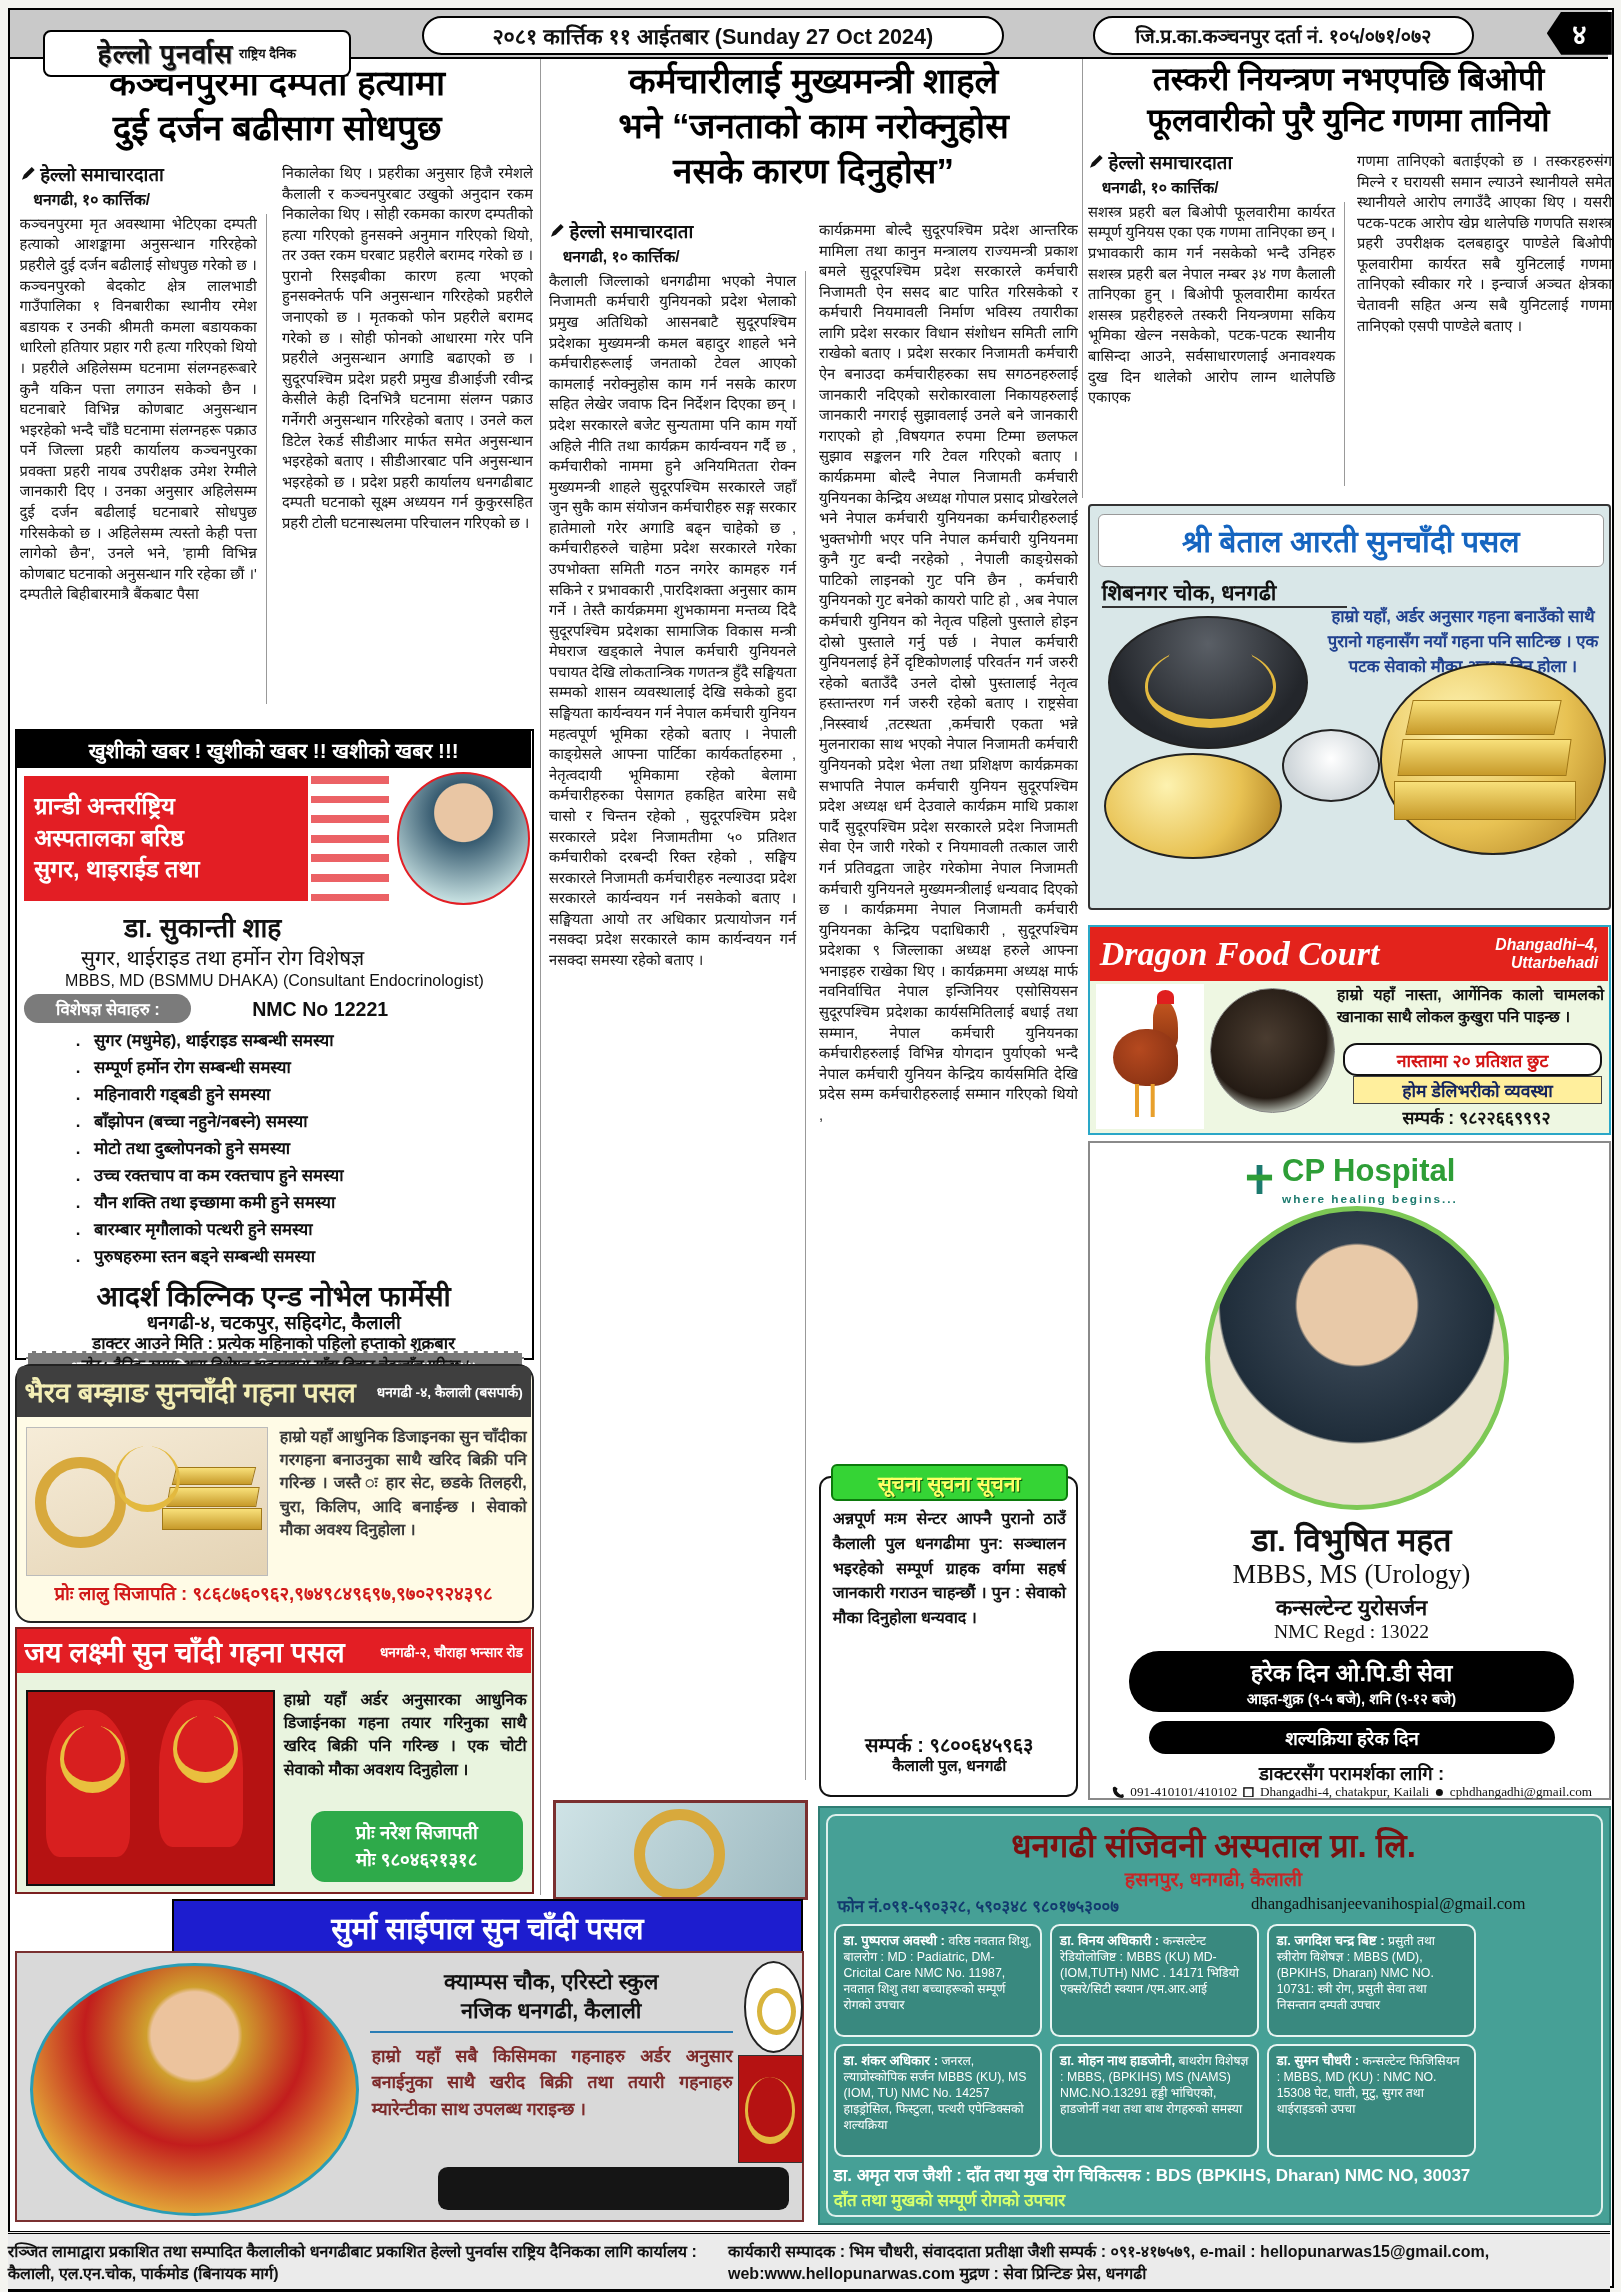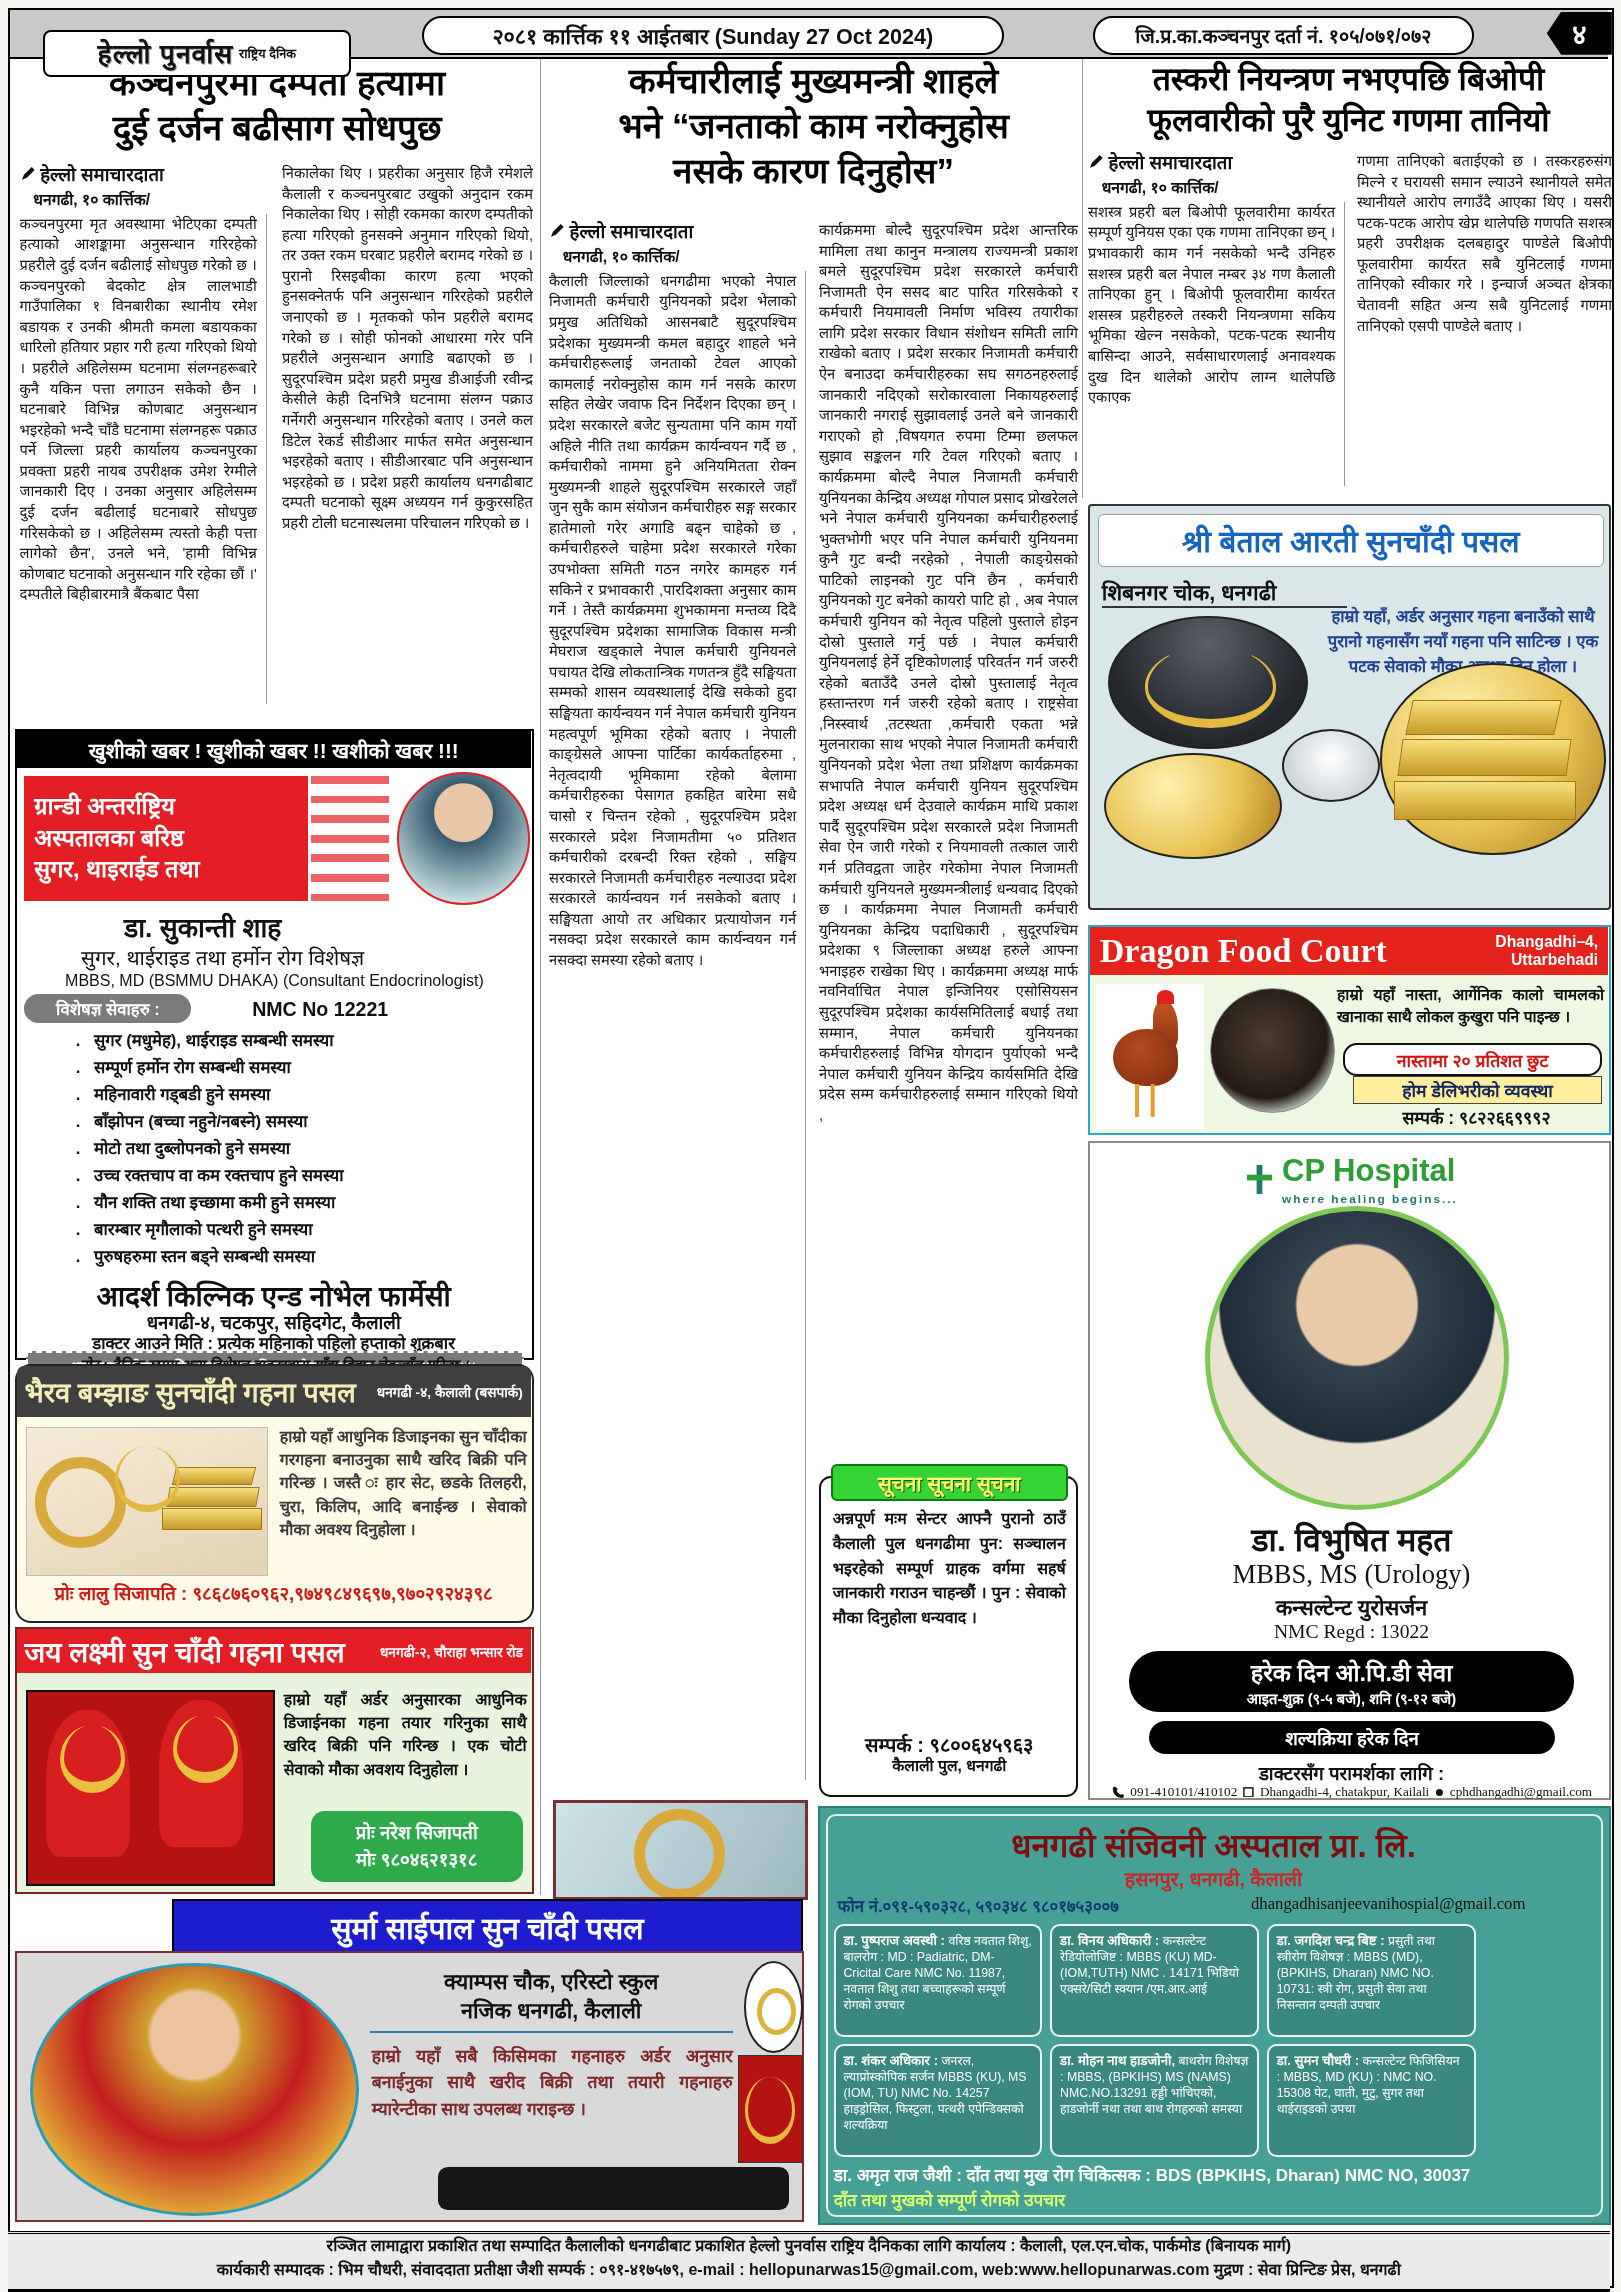--- a/index.html
+++ b/index.html
@@ -36,21 +36,21 @@
                color:#1565c0;font-size:30px;font-weight:bold;display:flex;align-items:center;justify-content:center;}
   .betal-loc{left:11.8px;top:71px;width:245px;font-size:21.6px;font-weight:bold;border-bottom:2px solid #333;}
   .betal-body{left:235px;top:98px;width:276px;font-size:16.7px;font-weight:bold;color:#20418f;text-align:center;line-height:1.5;}
   .betal-red{left:7.8px;top:351px;width:504px;height:43px;background:#e8251e;border-radius:7.8px;color:#fff;
              font-size:21.6px;font-weight:bold;display:flex;align-items:center;justify-content:center;}
   .gold-oval{border-radius:50%;border:2px solid #222;background:radial-gradient(circle at 35% 30%,#fdf2b0,#e8c253 55%,#a8781c);}
   .dark-oval{border-radius:50%;border:2px solid #222;background:radial-gradient(circle at 50% 20%,#5a5f66,#23262b 70%);}
   .necklace-arc{position:absolute;left:18%;top:22%;width:64%;height:56%;border-radius:50%;border-bottom:9.8px solid #e3b93f;border-left:3.9px solid #e3b93f;border-right:3.9px solid #e3b93f;border-top:0;}
   
   .dragon{left:1088px;top:925px;width:523px;height:210px;background:#eef7e2;border:2.9px solid #2aa7c7;}
-  .dragon-head{left:0;top:0;width:518px;height:48px;background:#e3231c;display:flex;align-items:center;justify-content:space-between;padding:0 9.8px;box-sizing:border-box;}
+  .dragon-head{left:0;top:0;width:518px;height:54px;background:#e3231c;display:flex;align-items:center;justify-content:space-between;padding:0 9.8px;box-sizing:border-box;font-style:italic;}
   .dragon-name{color:#fff;font-family:"Liberation Serif",serif;font-weight:bold;font-size:34px;}
   .dragon-loc{color:#fff;font-size:15.7px;font-weight:bold;text-align:right;line-height:1.15;}
   .dragon-body{left:247px;top:57px;width:267px;font-size:15.7px;font-weight:bold;text-align:justify;line-height:1.4;}
   .dragon-disc{left:253px;top:116px;width:255px;height:29px;background:#fff;border:2px solid #111;border-radius:14px;
                color:#d31414;font-weight:bold;font-size:17.6px;display:flex;align-items:center;justify-content:center;}
   .dragon-del{left:263px;top:149px;width:247px;height:25.5px;background:#ffef9d;border:1px solid #444;color:#14245c;
               font-weight:bold;font-size:17.6px;display:flex;align-items:center;justify-content:center;}
   .dragon-con{left:263px;top:178px;width:247px;font-size:17.6px;font-weight:bold;text-align:center;}
   .rooster{left:5.9px;top:57px;width:108px;height:145px;background:#fff;}
   .rooster .bodyp{position:absolute;left:17.6px;top:45px;width:65px;height:57px;background:radial-gradient(circle at 40% 35%,#b5491f,#7e2c10);border-radius:60% 55% 45% 60%;}
@@ -145,21 +145,21 @@
   .sanj-dent2{left:13.7px;top:380px;width:765px;font-size:17px;font-weight:bold;color:#d6ff6e;text-align:left;}
   
   .such{left:819px;top:1476px;width:259px;height:321px;background:#fff;border:2.9px solid #111;border-radius:11.8px;z-index:4;}
   .such-head{left:9.8px;top:-13.7px;width:233px;height:33px;background:#35d435;border:2px solid #0c7a0c;border-radius:5.9px;color:#ffff66;
              font-size:20.6px;font-weight:bold;display:flex;align-items:center;justify-content:center;text-shadow:1px 1px 0 #0a560a;}
   .such-body{left:11.8px;top:29px;width:233px;font-size:16px;font-weight:bold;text-align:justify;line-height:1.55;}
   .such-con{left:11.8px;top:253px;width:233px;font-size:20px;font-weight:bold;text-align:center;}
   .such-loc{left:11.8px;top:276px;width:233px;font-size:15.7px;font-weight:bold;text-align:center;}
   
   .footer{left:7.8px;top:2231px;width:1602px;height:55px;background:#ebebeb;border-top:3.9px double #000;border-bottom:4.9px solid #000;
-          display:flex;flex-direction:column;align-items:center;justify-content:flex-start;gap:2px;z-index:5;}
+          display:flex;align-items:center;justify-content:flex-end;gap:2px;z-index:5;}
   .footer div{font-size:16px;font-weight:bold;}
   .sep1{left:540px;top:57px;width:1px;height:1838px;background:#999;}
   .sep2{left:1082px;top:57px;width:1px;height:441px;background:#999;}
   svg{display:block;}
 </style>
 </head>
 <body>
 
 <div class="abs page-border"></div>
 

